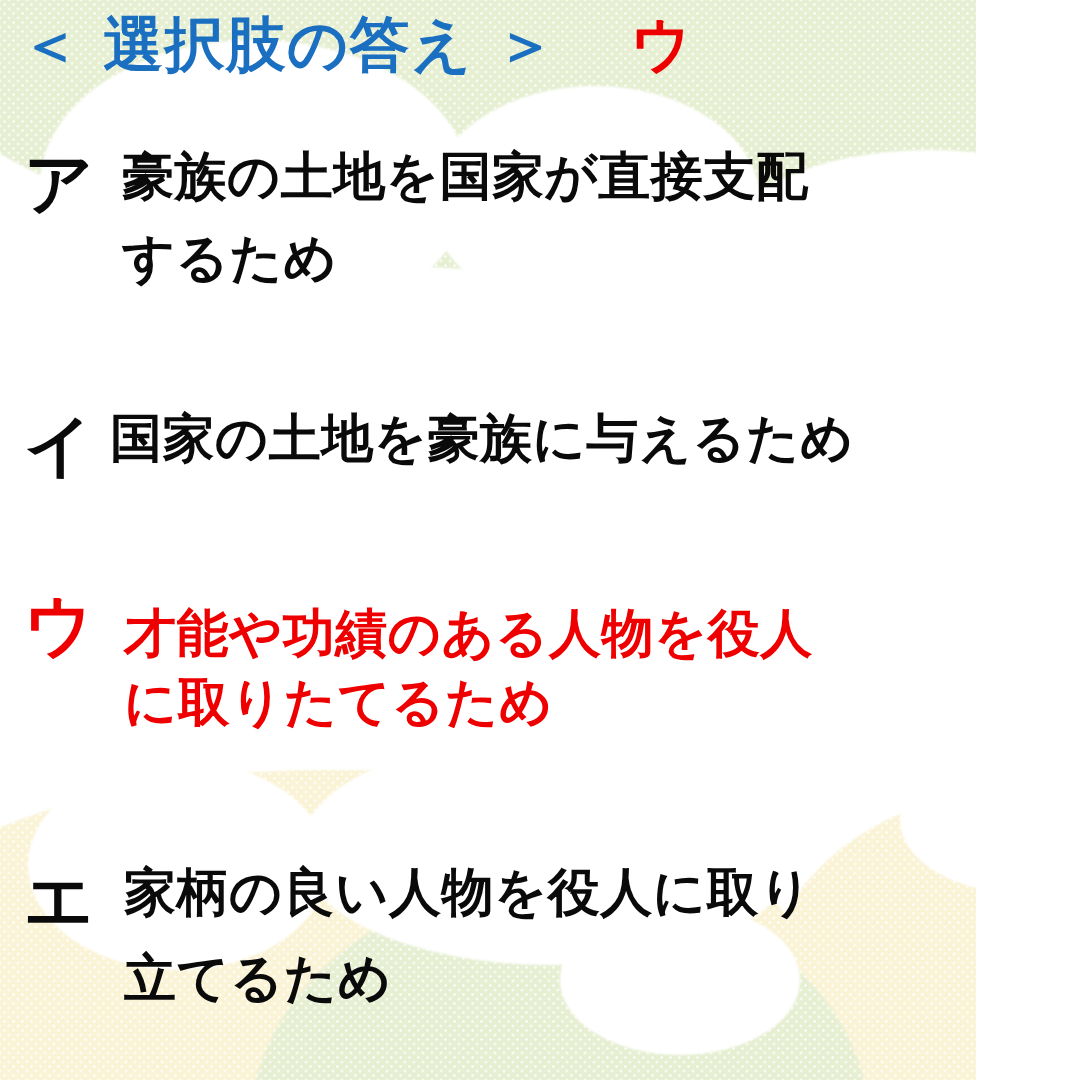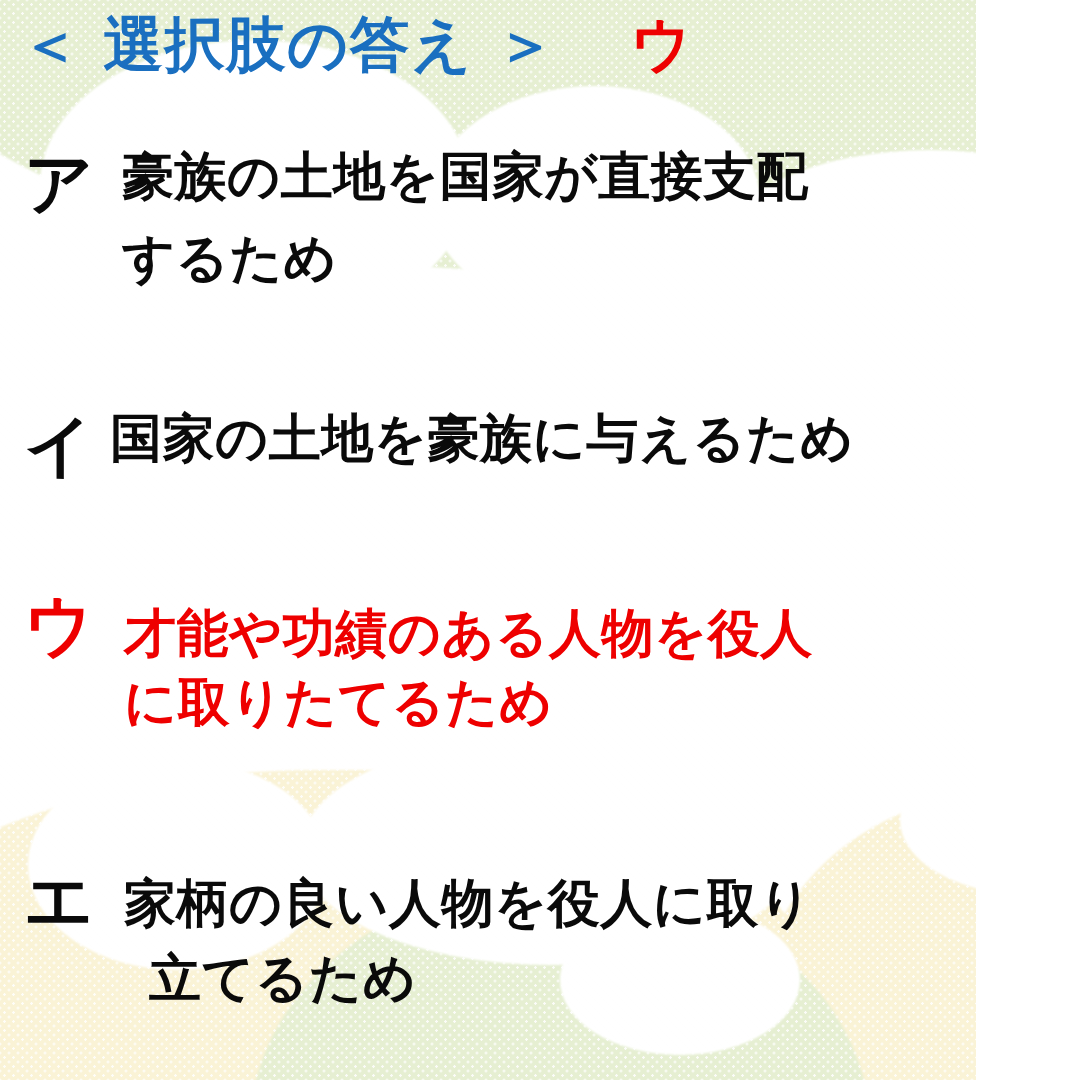--- a/index.html
+++ b/index.html
@@ -219,17 +219,17 @@
 
     <div class="line red" style="left:24px; top:592px;">
       <span class="opt-label">ウ</span>
     </div>
     <div class="line red opt-text" style="left:124px; top:592px;margin-top:15px;">才能や功績のある人物を役人</div>
     <div class="line red opt-text" style="left:124px; top:676px;text-align:center;">に取りたてるため</div>
 
     <div class="line black" style="left:24px; top:866px;">
       <span class="opt-label">エ</span>
     </div>
-    <div class="line black opt-text" style="left:124px; top:866px;margin-top:11px;">家柄の良い人物を役人に取り</div>
-    <div class="line black opt-text" style="left:124px; top:952px;margin-left:25px;">立てるため</div>
+    <div class="line black opt-text" style="left:124px; top:866px;">家柄の良い人物を役人に取り</div>
+    <div class="line black opt-text" style="left:124px; top:952px;">立てるため</div>
 
   </div>
 </div>
 
 </body></html>

